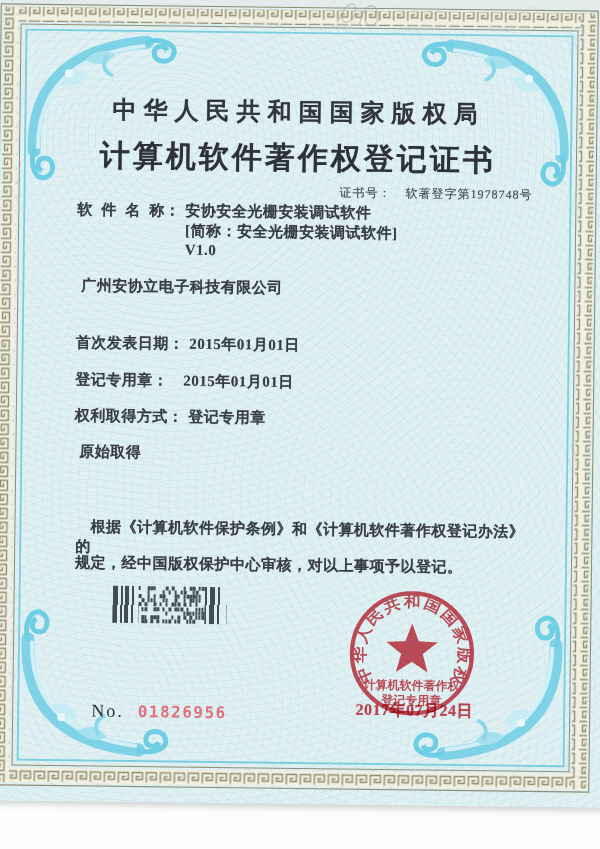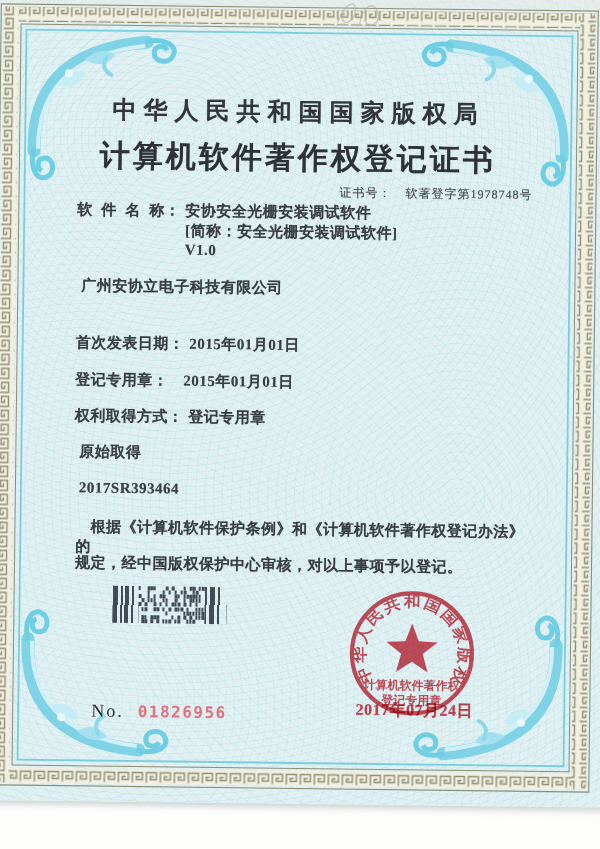--- a/index.html
+++ b/index.html
@@ -142,21 +142,20 @@
     <span class="fval">2015年01月01日</span>
   </div>
   <div class="doc row" style="top:417px">
     <span class="flabel">权利取得方式：</span>
     <span class="fval">登记专用章</span>
   </div>
   <div class="doc row" style="top:453px">
     <span class="fval">原始取得</span>
   </div>
   <div class="doc row" style="top:489px">
-    <span class="fval">2017SR393464</span>
   </div>
 
   <div class="doc stmt" style="top:527px;text-indent:15px">根据《计算机软件保护条例》和《计算机软件著作权登记办法》的</div>
   <div class="doc stmt" style="top:563px">规定，经中国版权保护中心审核，对以上事项予以登记。</div>
 
   <div class="barcode">
     <div class="bc-left"></div>
     <div class="bc-matrix" id="bc-matrix">
         <i style="left: 0px; top: 0px; width: 2px; height: 4px;"></i>
         <i style="left: 9px; top: 0px; width: 3px; height: 4px;"></i>

